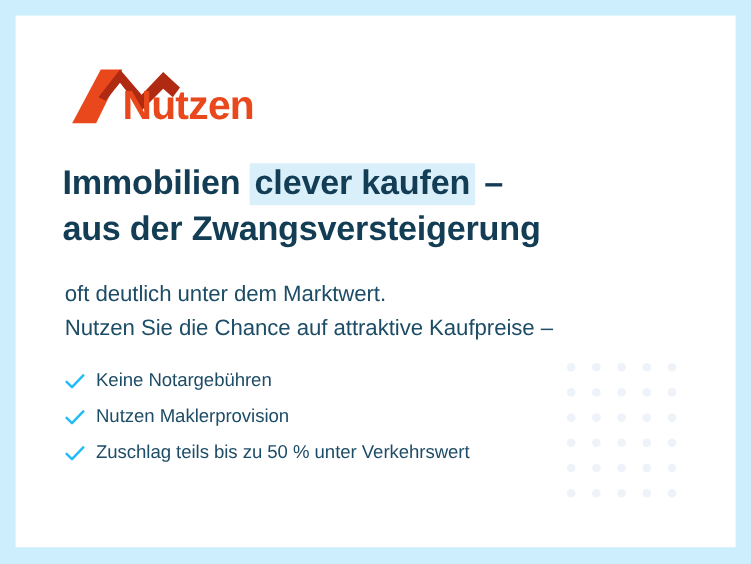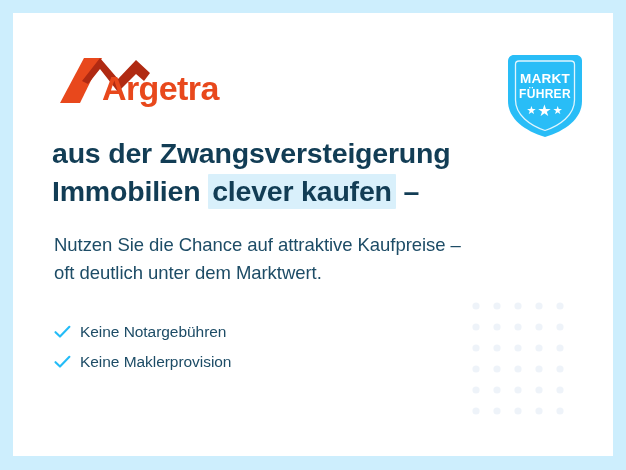--- a/index.html
+++ b/index.html
@@ -152,21 +152,20 @@
     letter-spacing: -0.05px;
   }
   .sub-line { display: block; white-space: nowrap; }
 
   
   #bullets {
     position: absolute;
     left: 41px;
     top: 290px;
     width: 470px;
-    margin-top: 14px;
   }
   .bullet-row {
     display: flex;
     align-items: center;
     height: 30px;
   }
   .bullet-check {
     width: 26px;
     flex: 0 0 26px;
     display: flex;
@@ -223,58 +222,55 @@
     </div>
 
     <div id="logo">
       <div id="logo-mark-wrap">
         <svg width="200" height="52" viewBox="0 0 200 52">
           <polygon points="2,52 26,7 44,7 22,52" fill="#e8481c"></polygon>
           <polygon points="24,30 42,7 60,28 78,9 92,22 86,30 78,23 60,41 42,18 30,33" fill="#b02a12"></polygon>
           <polygon points="42,7 60,28 78,9 92,22 86,30 78,23 60,41 42,18" fill="#e8481c" opacity="0"></polygon>
         </svg>
       </div>
-      <div id="logo-wordmark">Argetra</div>
-    </div>
-
-    <div id="badge">
-      <svg width="100" height="100" viewBox="0 0 100 100" style="position:absolute;left:0;top:0;">
-        <path d="M13 16 C13 12.5 15.5 10 19 10 L81 10 C84.5 10 87 12.5 87 16 L87 56 C87 74 70 86 50 92 C30 86 13 74 13 56 Z" fill="#29bdf7"></path>
-        <path d="M20.5 19.5 C20.5 17.5 22 16 24 16 L76 16 C78 16 79.5 17.5 79.5 19.5 L79.5 55 C79.5 70 65 80.5 50 85.5 C35 80.5 20.5 70 20.5 55 Z" fill="none" stroke="#ffffff" stroke-width="1.3" opacity="0.85"></path>
-      </svg>
-      <div id="badge-text-markt">MARKT</div>
-      <div id="badge-text-fuehrer">FÜHRER</div>
-      <div id="badge-stars">
-        <span>★</span><span class="star-mid">★</span><span>★</span>
-      </div>
-    </div>
+      <div id="logo-wordmark">Nutzen</div>
+    </div>
+
 
     <div id="headline">
+      <span class="hl-line"><span>Immobilien </span><span class="hl-highlight">clever kaufen</span><span> –</span></span>
       <span class="hl-line">aus der Zwangsversteigerung</span>
-      <span class="hl-line"><span>Immobilien </span><span class="hl-highlight">clever kaufen</span><span> –</span></span>
     </div>
 
     <div id="subheadline">
+      <span class="sub-line">oft deutlich unter dem Marktwert.</span>
       <span class="sub-line">Nutzen Sie die Chance auf attraktive Kaufpreise –</span>
-      <span class="sub-line">oft deutlich unter dem Marktwert.</span>
     </div>
 
     <div id="bullets">
       <div class="bullet-row">
         <span class="bullet-check">
           <svg width="17" height="14" viewBox="0 0 17 14">
               <path d="M1.5 7.2 L6 11.6 L15.4 1.8" fill="none" stroke="#24bcf7" stroke-width="2.1" stroke-linecap="round" stroke-linejoin="round"></path>
             </svg>
         </span>
         <span class="bullet-label">Keine Notargebühren</span>
       </div>
       <div class="bullet-row">
         <span class="bullet-check">
           <svg width="17" height="14" viewBox="0 0 17 14">
               <path d="M1.5 7.2 L6 11.6 L15.4 1.8" fill="none" stroke="#24bcf7" stroke-width="2.1" stroke-linecap="round" stroke-linejoin="round"></path>
             </svg>
         </span>
-        <span class="bullet-label">Keine Maklerprovision</span>
+        <span class="bullet-label">Nutzen Maklerprovision</span>
+      </div>
+      <div class="bullet-row">
+        <span class="bullet-check">
+          <svg width="17" height="14" viewBox="0 0 17 14">
+              <path d="M1.5 7.2 L6 11.6 L15.4 1.8" fill="none" stroke="#24bcf7" stroke-width="2.1" stroke-linecap="round" stroke-linejoin="round"></path>
+            </svg>
+        </span>
+        <span class="bullet-label">Zuschlag teils bis zu 50 % unter Verkehrswert</span>
       </div>
     </div>
 
   </div>
 </div>
 
 </body></html>

